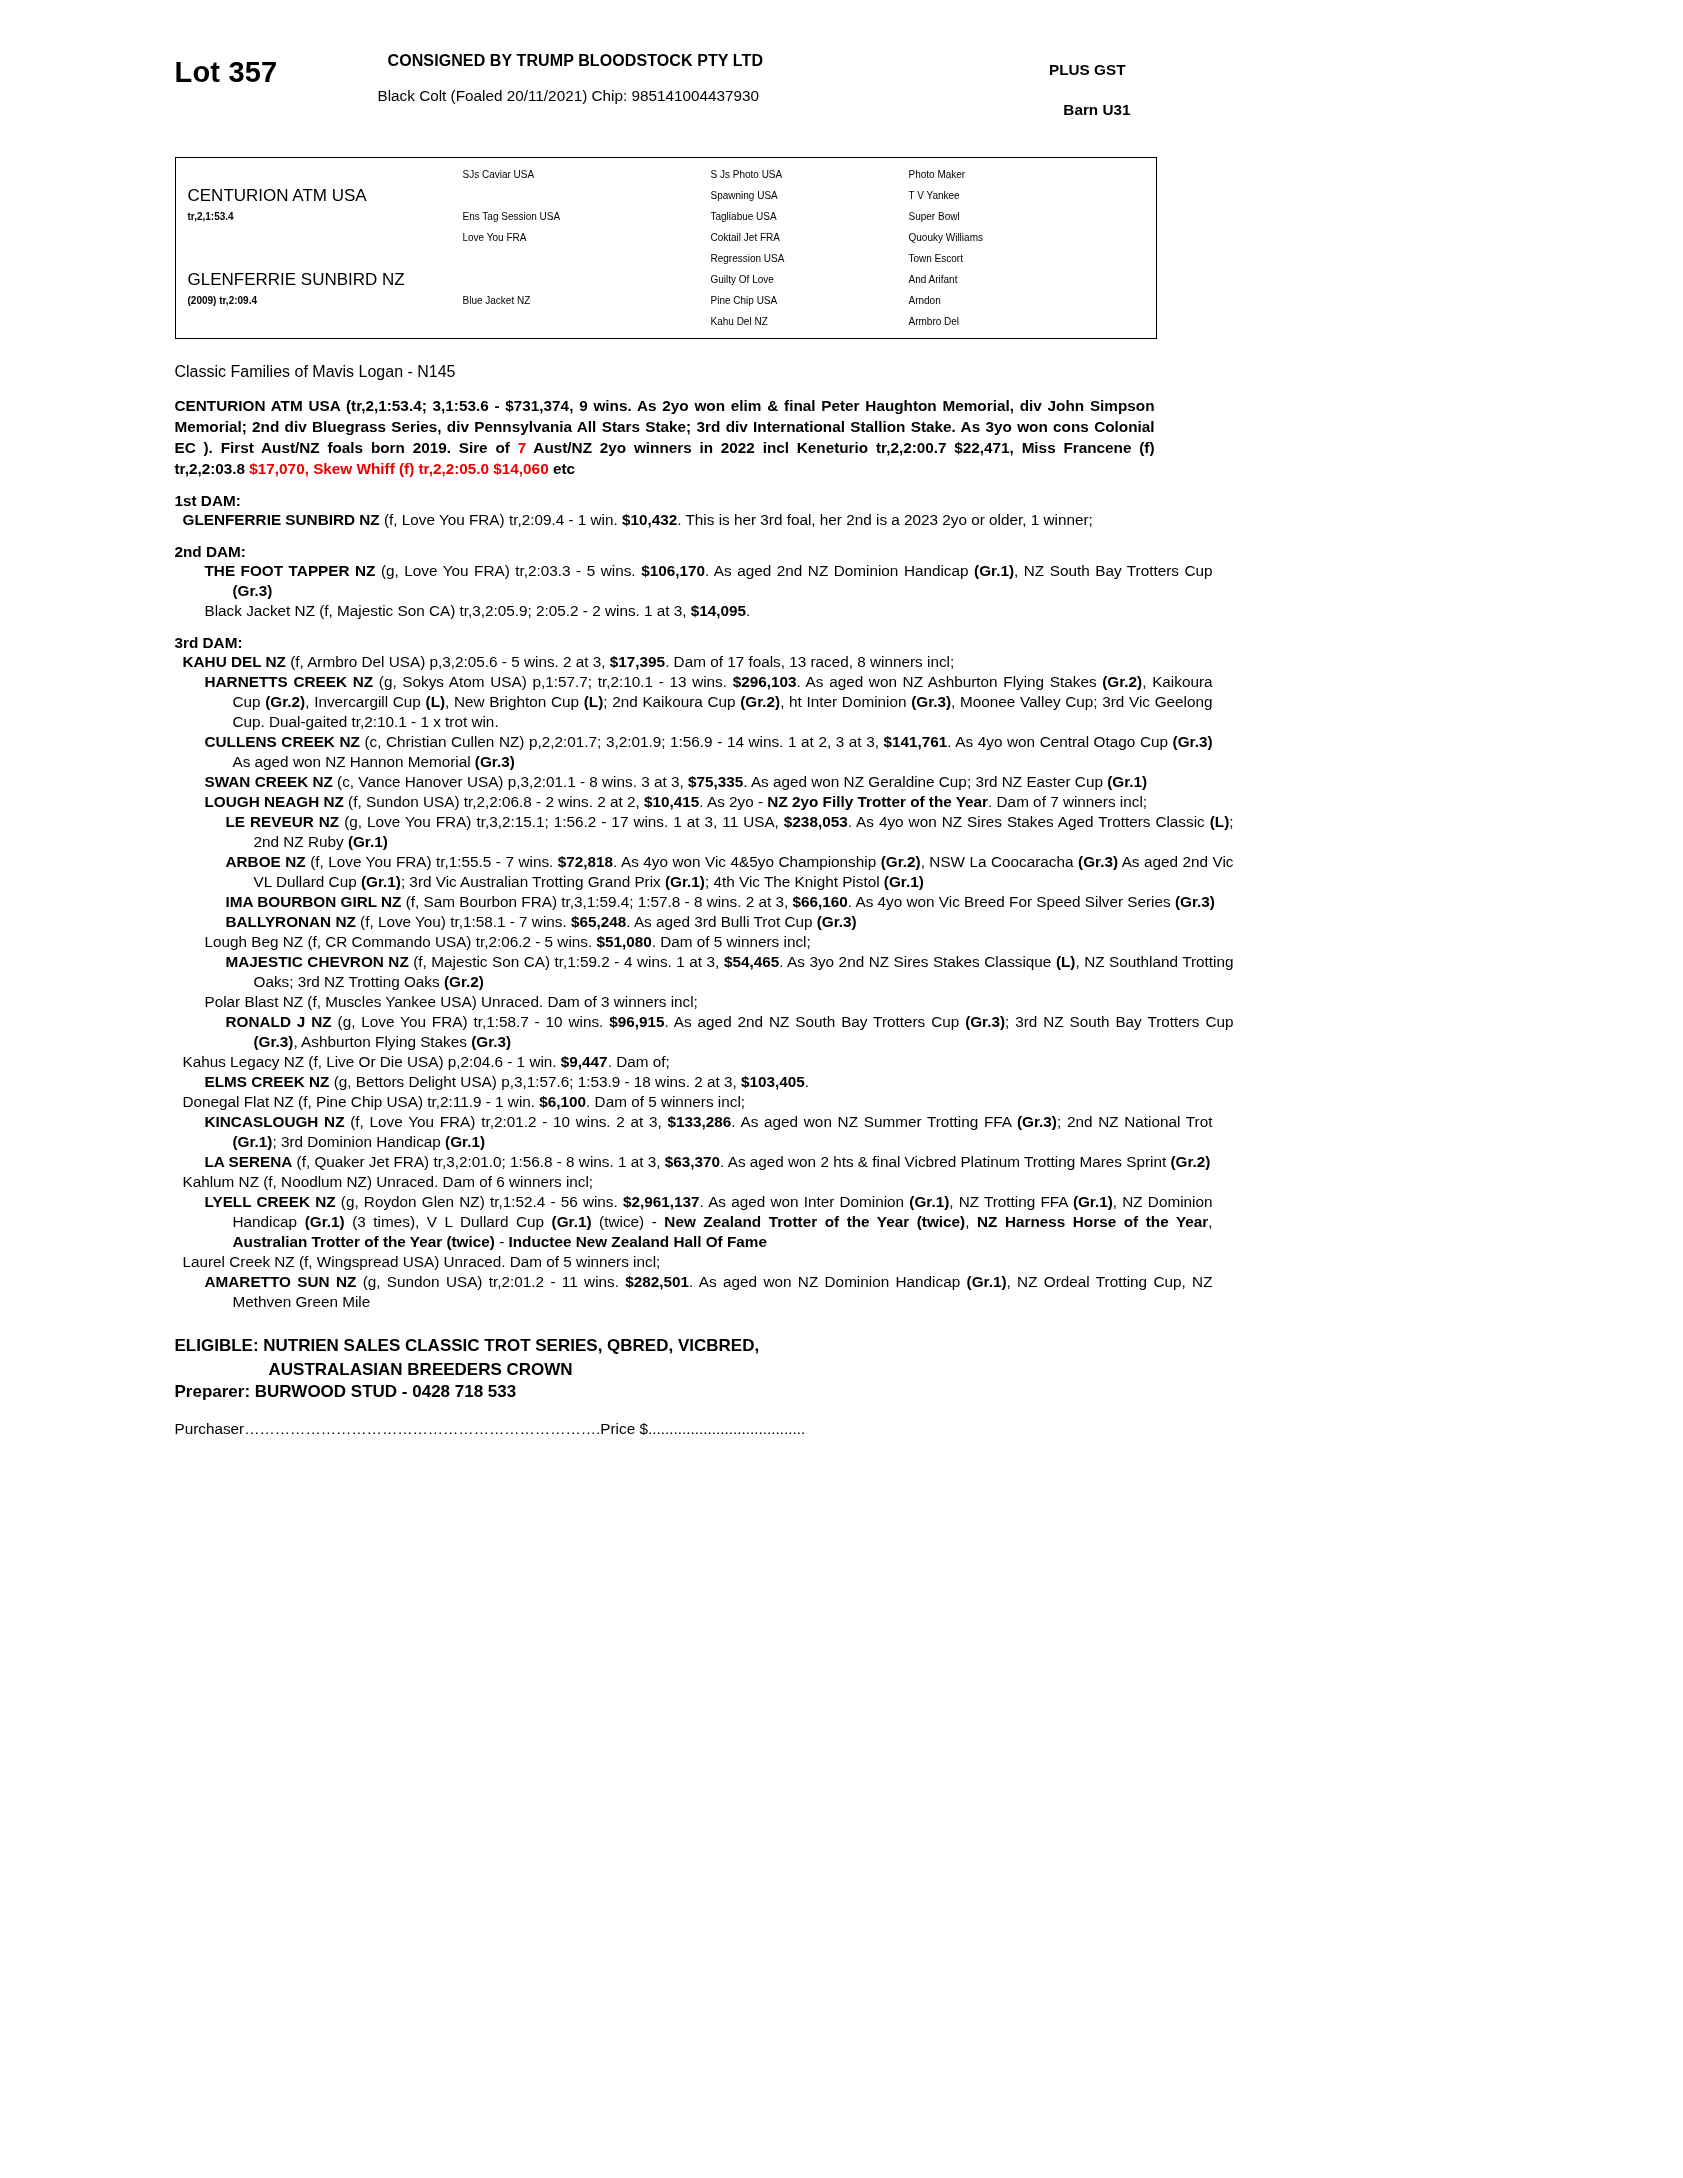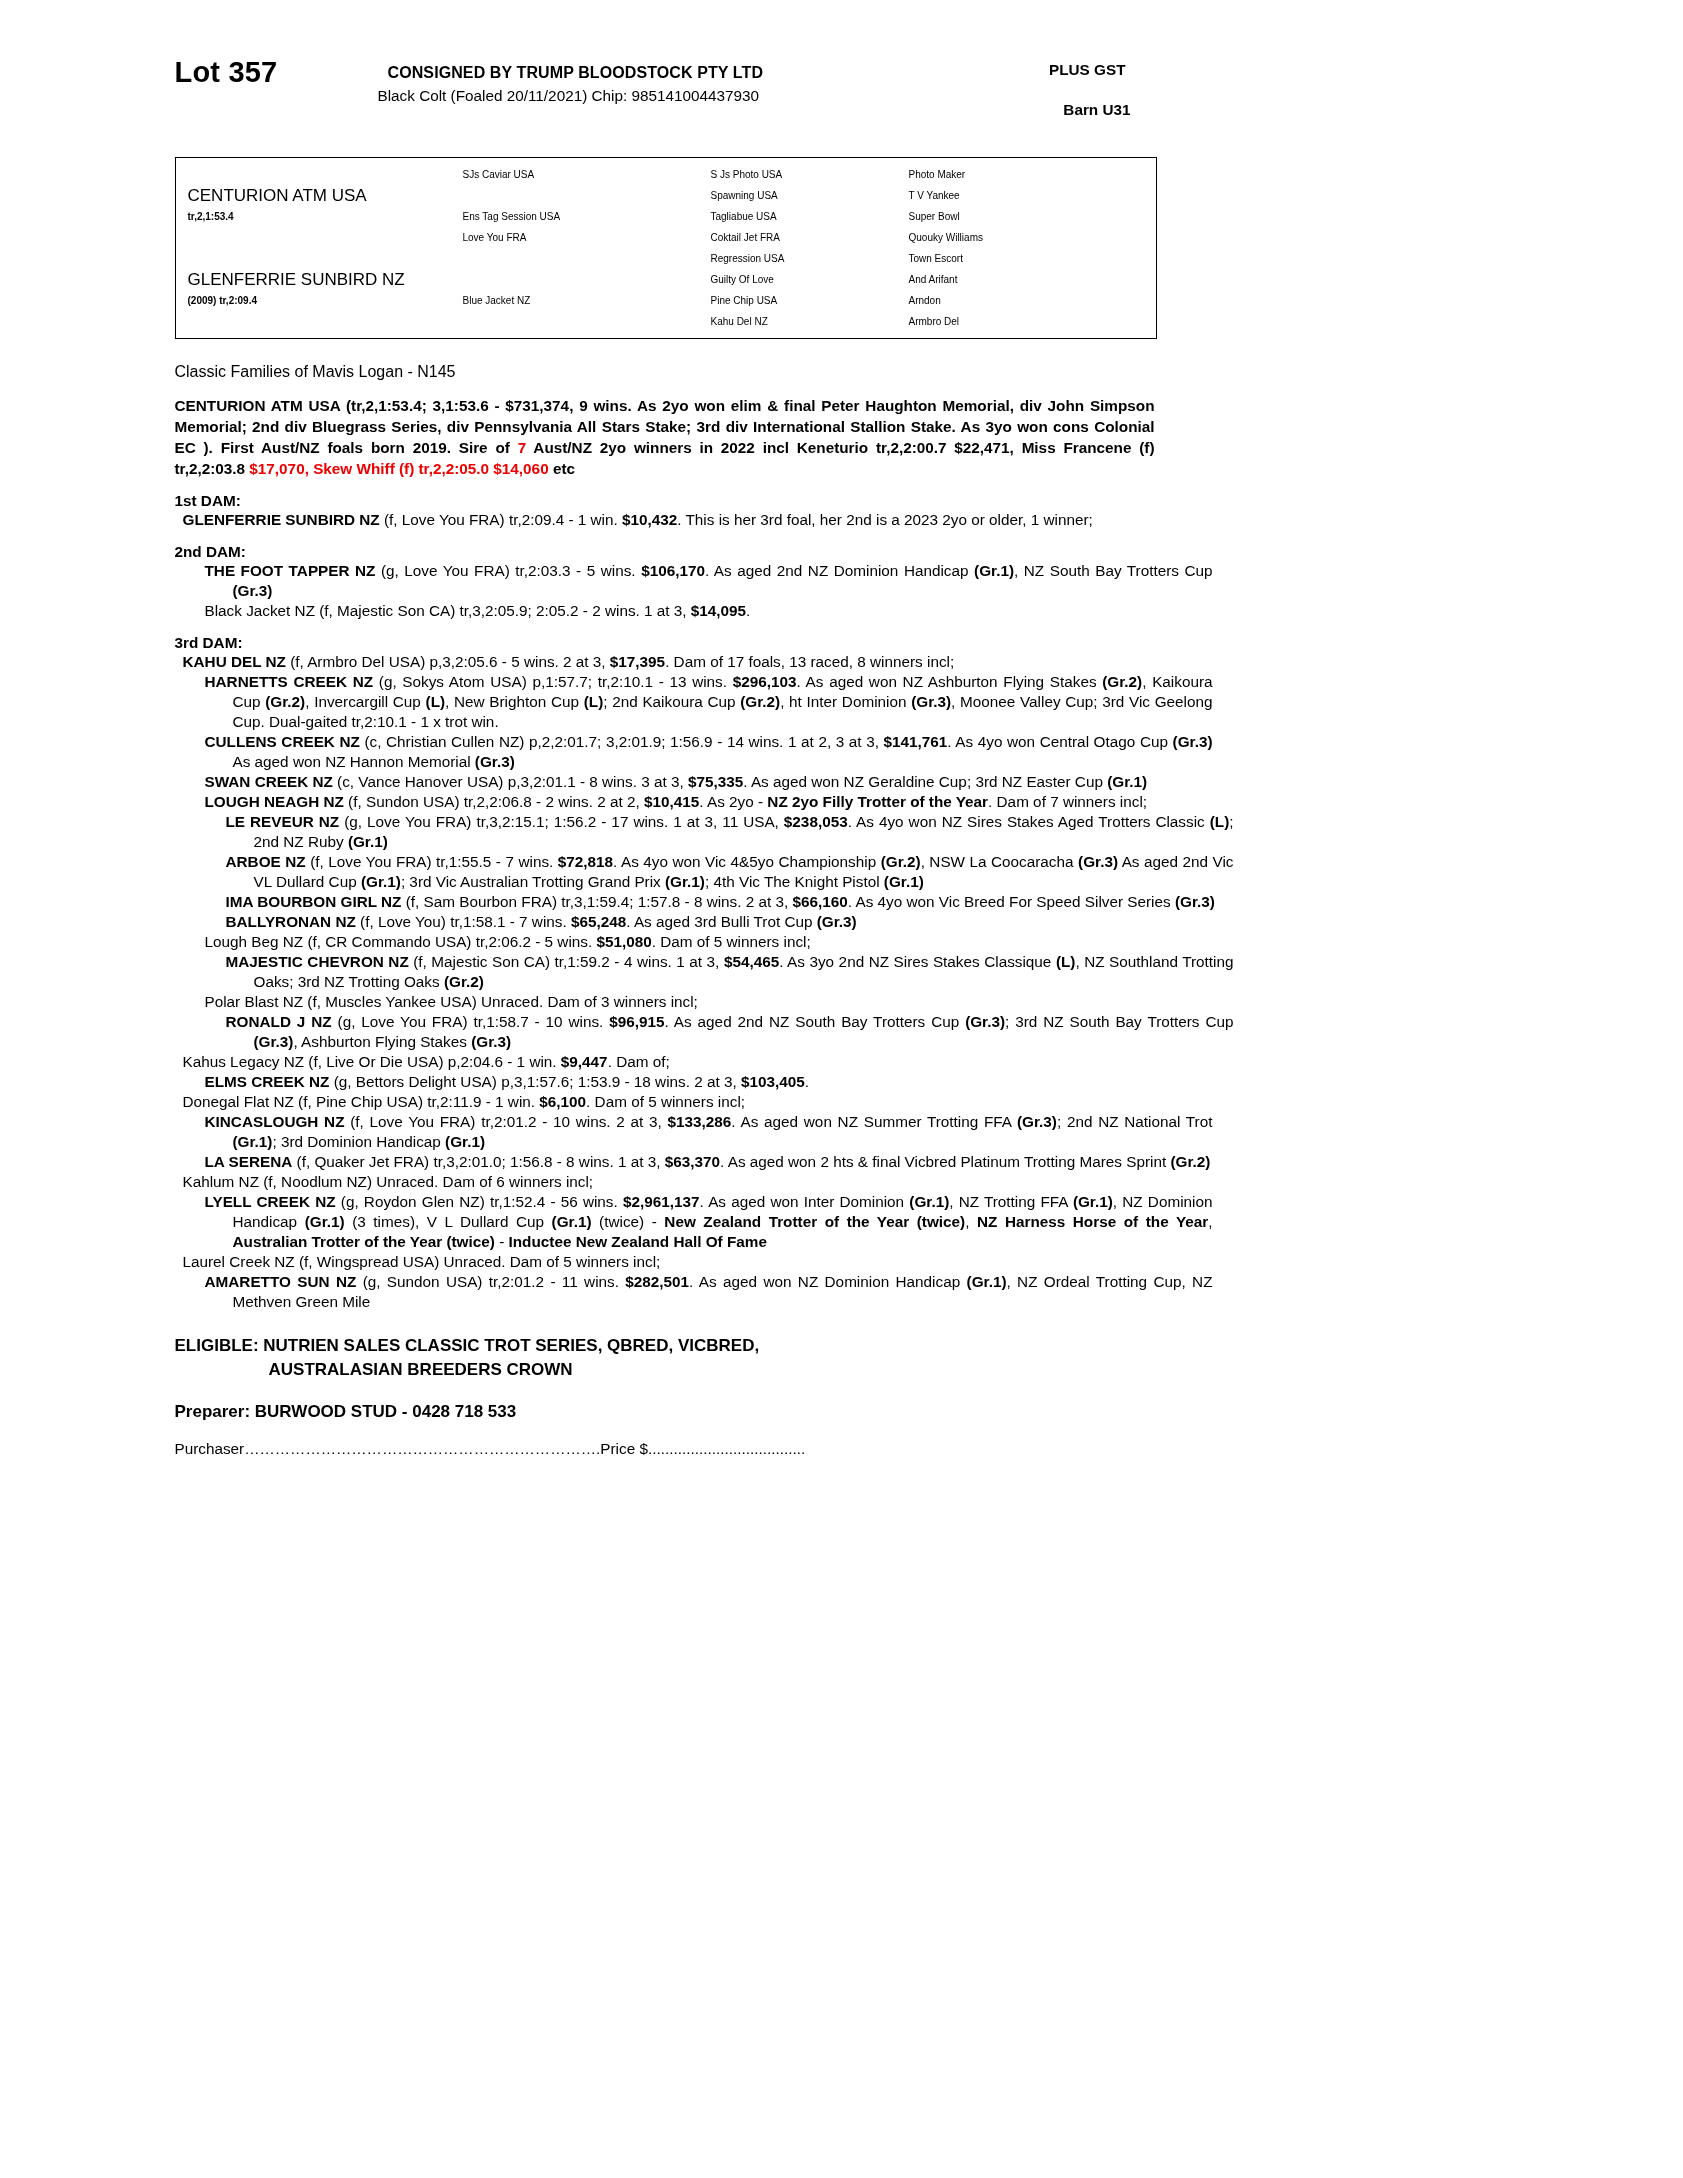--- a/index.html
+++ b/index.html
@@ -36,21 +36,21 @@
     position: absolute;
     left: 0;
     top: 16px;
     font-size: 29px;
     font-weight: bold;
     letter-spacing: 0.2px;
   }
   .consignor {
     position: absolute;
     left: 213px;
-    top: 24px;
+    top: 12px;
     font-size: 16px;
     font-weight: bold;
     letter-spacing: 0.1px;
   }
   .colt-line {
     position: absolute;
     left: 203px;
     top: 47px;
     font-size: 15.3px;
   }
@@ -127,21 +127,21 @@
 
   
   .eligible {
     margin-top: 22px;
     font-size: 17px;
     font-weight: bold;
     line-height: 24px;
   }
   .eligible .l2 { display: block; padding-left: 94px; }
   .preparer {
-    margin-top: 20px;
+    margin-top: 0;
     font-size: 17px;
     font-weight: bold;
   }
   .purchaser {
     margin-top: 18px;
     font-size: 15.3px;
   }
 </style>
 </head>
 <body>

